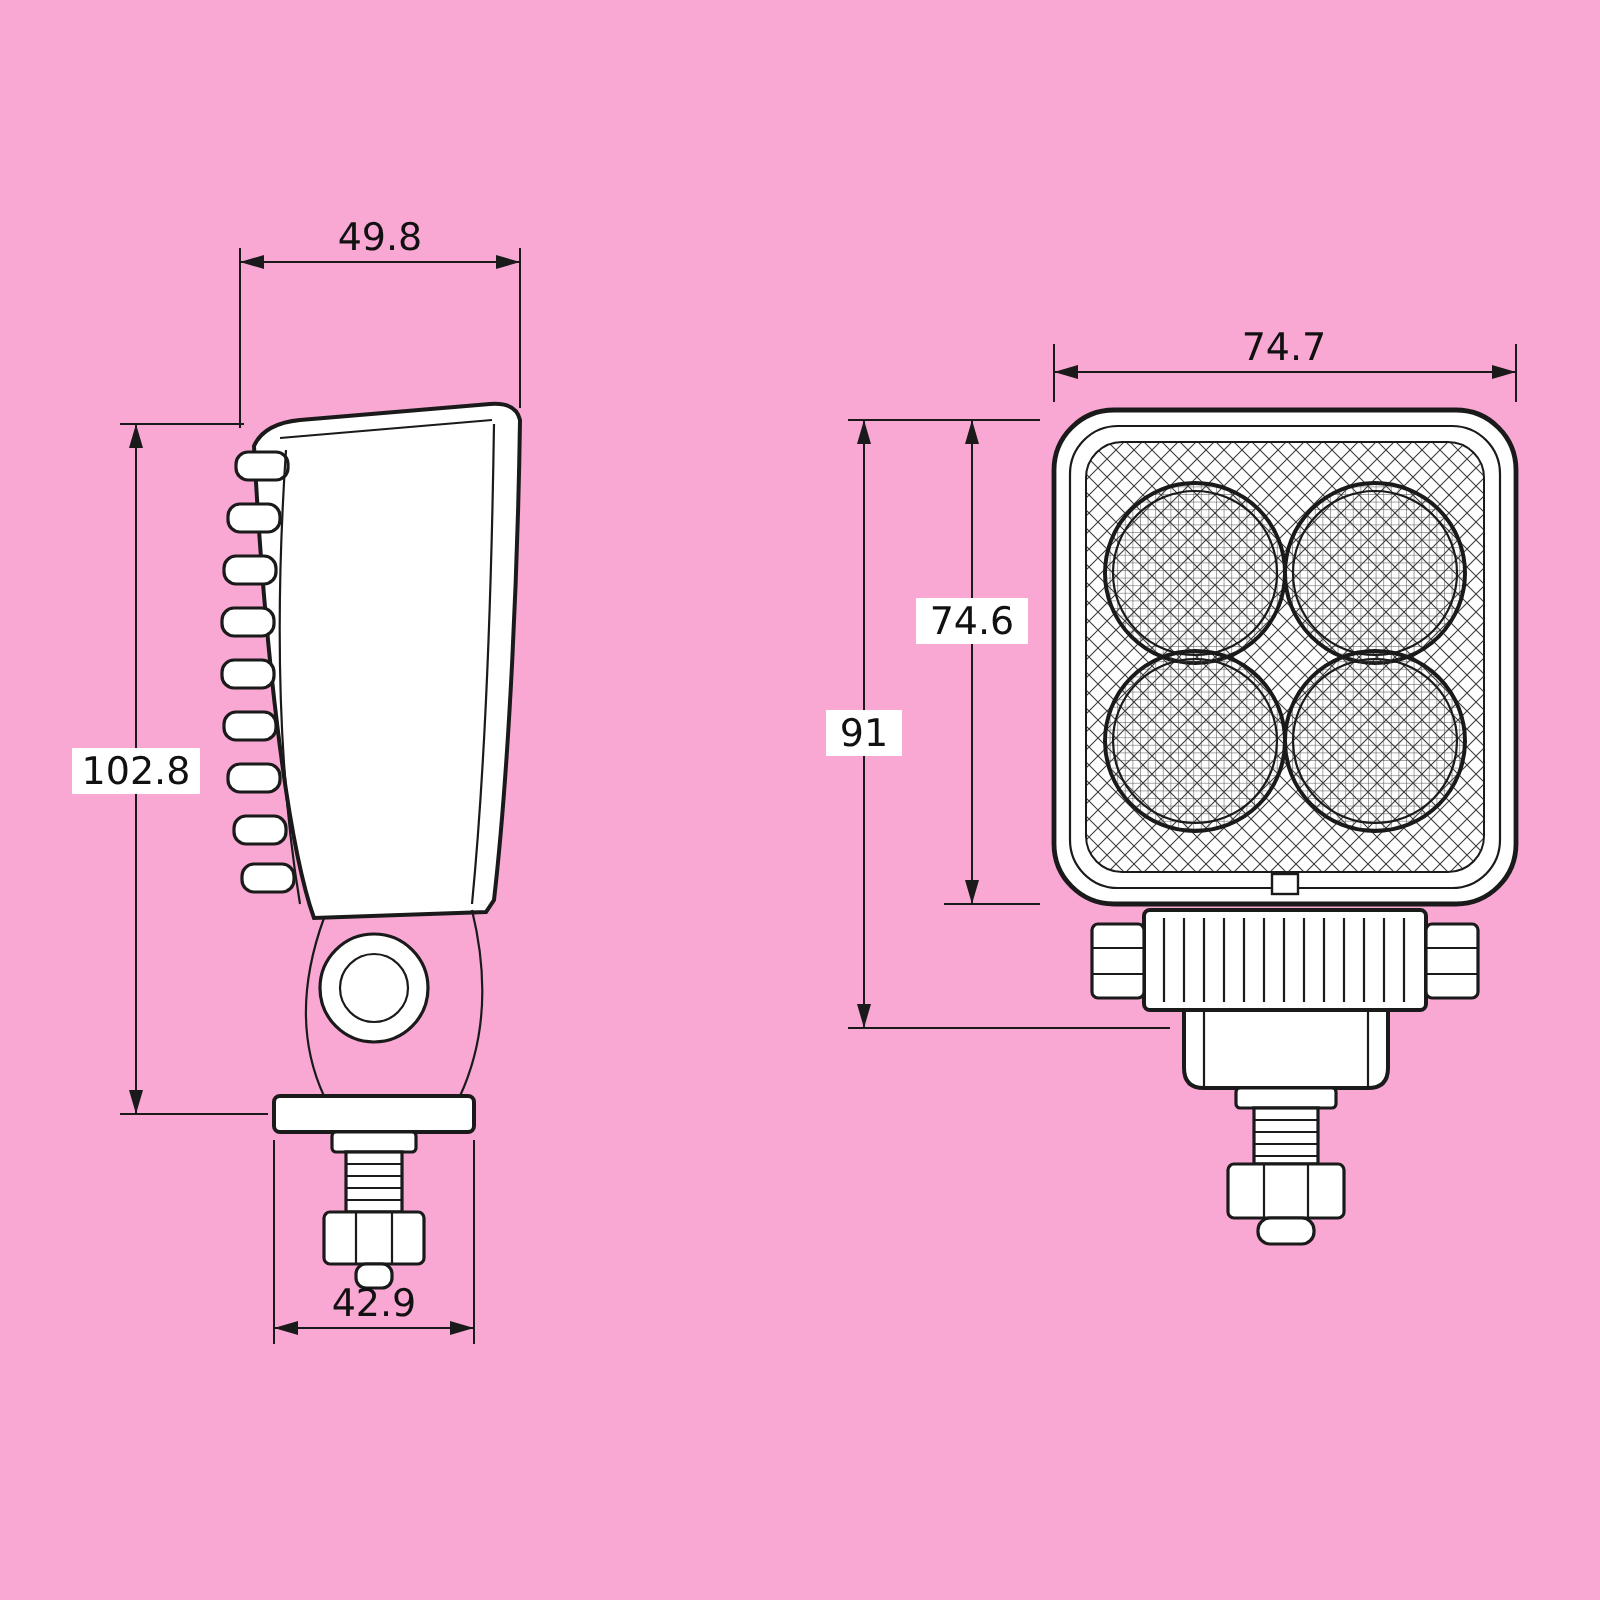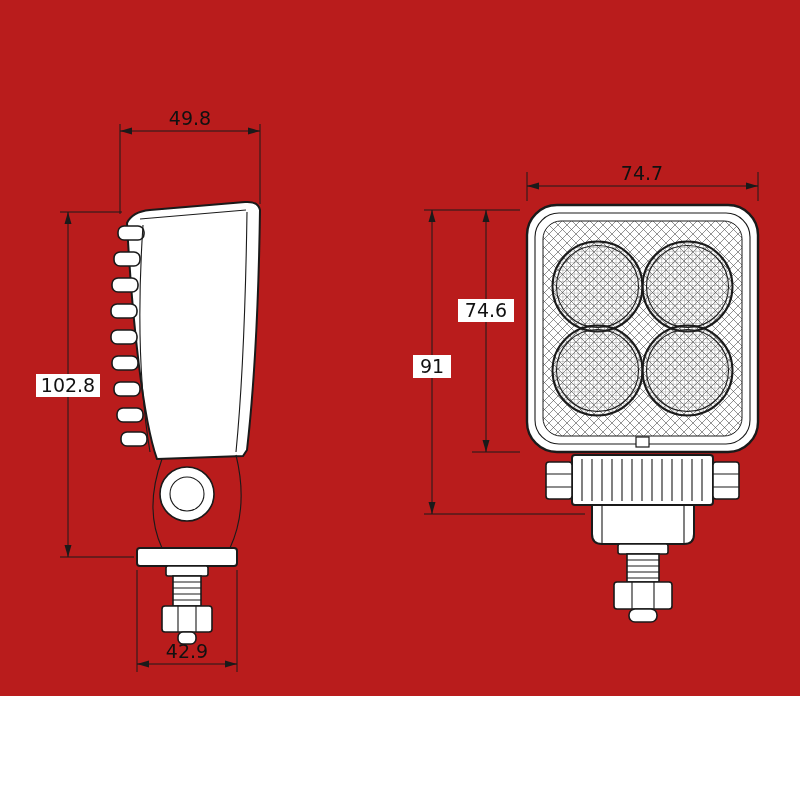--- a/index.html
+++ b/index.html
@@ -1,16 +1,16 @@
 <!DOCTYPE html>
 <html><head>
 <meta charset="utf-8">
 <style>
   html,body{margin:0;padding:0;background:#ffffff;}
-  .page{width:800px;height:696px;background:#b91c1c;position:relative;overflow:hidden;}
+  .page{width:800px;height:800px;background:#f9a8d4;position:relative;overflow:hidden;}
   svg text{
     font-family:"DejaVu Sans","Liberation Sans",sans-serif;
     font-size:19px;
     fill:#111111;
     text-anchor:middle;
   }
   .outline{fill:#ffffff;stroke:#1a1a1a;stroke-width:2;}
   .outline-heavy{fill:#ffffff;stroke:#1a1a1a;stroke-width:2.4;}
   .thin{fill:none;stroke:#1a1a1a;stroke-width:1.1;}
   .detail{fill:#ffffff;stroke:#1a1a1a;stroke-width:1.6;}

